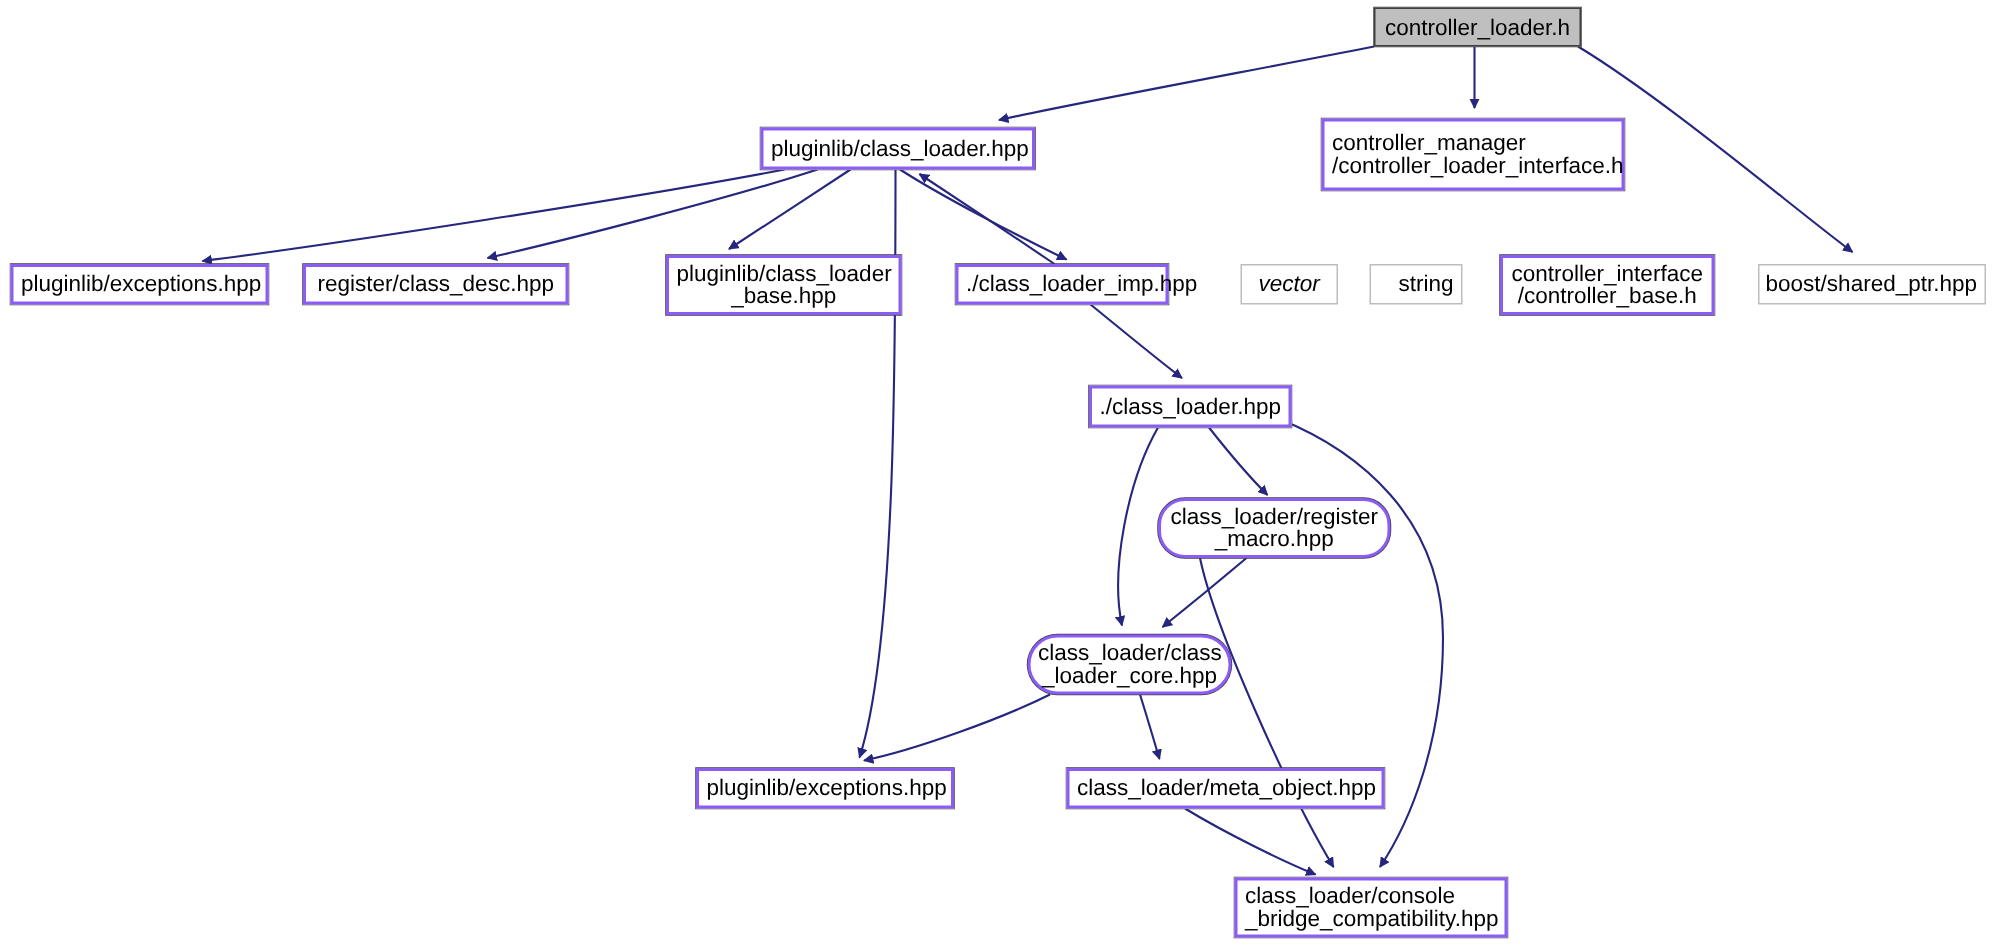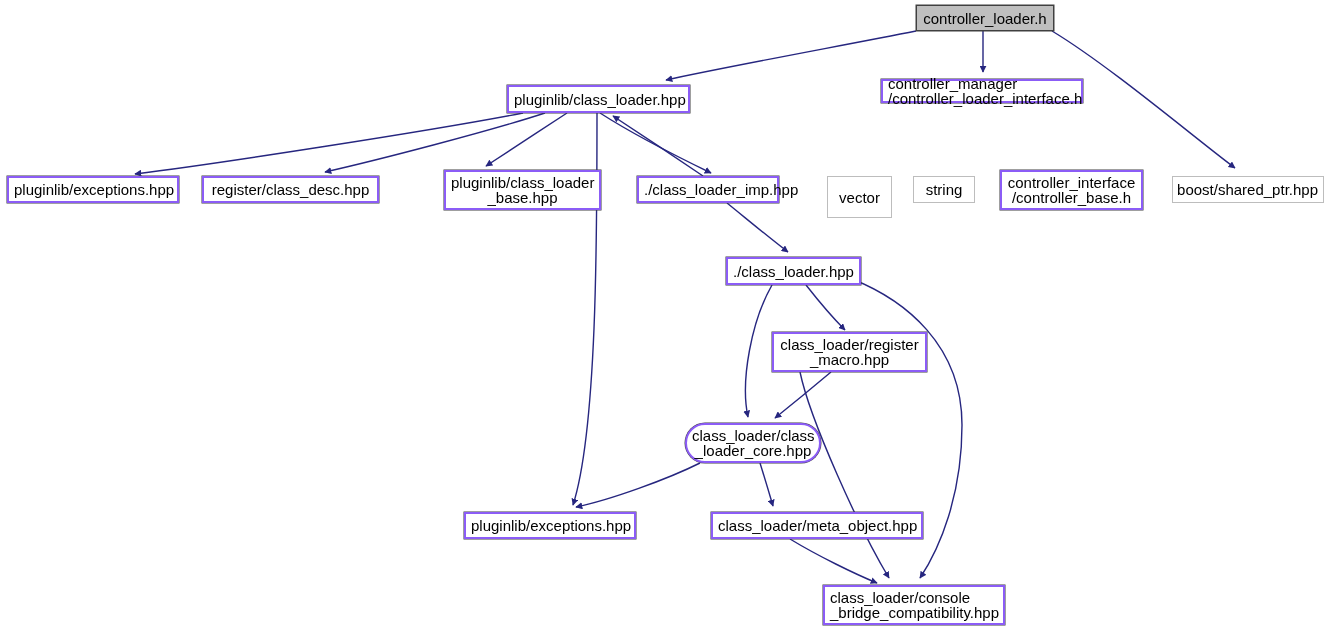--- a/index.html
+++ b/index.html
@@ -92,30 +92,30 @@
         <path d="M 800,372 C 810,420 860,530 889,578" marker-end="url(#arrow)"></path>
         <path d="M 700,463 C 668,479 610,500 576,507" marker-end="url(#arrow)"></path>
         <path d="M 760,463 C 765,479 770,496 773,506" marker-end="url(#arrow)"></path>
         <path d="M 790,539 C 818,556 855,574 877,583" marker-end="url(#arrow)"></path>
       </g>
   </svg>
 
   <div id="nodes">
       <div class="node root center" title="controller_loader.h" style="left: 916px; top: 5px; width: 138px; height: 26px;"><span class="ln">controller_loader.h</span></div>
       <div class="node internal center" title="pluginlib/class_loader.hpp" style="left: 507px; top: 85px; width: 183px; height: 28px;"><span class="ln">pluginlib/class_loader.hpp</span></div>
-      <div class="node internal left" title="controller_manager/controller_loader_interface.h" style="left: 881px; top: 79px; width: 202px; height: 24px;"><span class="ln">controller_manager</span><span class="ln">/controller_loader_interface.h</span></div>
+      <div class="node internal left" title="controller_manager/controller_loader_interface.h" style="left: 881px; top: 79px; width: 202px; height: 48px;"><span class="ln">controller_manager</span><span class="ln">/controller_loader_interface.h</span></div>
       <div class="node internal center" title="pluginlib/exceptions.hpp" style="left: 7px; top: 176px; width: 172px; height: 27px;"><span class="ln">pluginlib/exceptions.hpp</span></div>
       <div class="node internal center" title="pluginlib/class_desc.hpp" style="left: 202px; top: 176px; width: 177px; height: 27px;"><span class="ln">register/class_desc.hpp</span></div>
       <div class="node internal center" title="pluginlib/class_loader_base.hpp" style="left: 404px; top: 170px; width: 157px; height: 40px; margin-left: 40px;"><span class="ln">pluginlib/class_loader</span><span class="ln">_base.hpp</span></div>
       <div class="node internal center" title="./class_loader_imp.hpp" style="left: 637px; top: 176px; width: 142px; height: 27px;"><span class="ln">./class_loader_imp.hpp</span></div>
-      <div class="node external center" title="vector" style="left: 827px; top: 176px; width: 65px; height: 42px;"><span class="ln">vector</span></div>
-      <div class="node external center" title="string" style="left: 913px; top: 176px; width: 62px; height: 27px;"><span class="ln">string</span></div>
+      <div class="node external center" title="vector" style="left: 827px; top: 176px; width: 65px; height: 27px; font-style: italic;"><span class="ln">vector</span></div>
+      <div class="node external center" title="string" style="left: 913px; top: 176px; width: 62px; height: 27px; align-items: flex-end;"><span class="ln">string</span></div>
       <div class="node internal center" title="controller_interface/controller_base.h" style="left: 1000px; top: 170px; width: 143px; height: 40px;"><span class="ln">controller_interface</span><span class="ln">/controller_base.h</span></div>
       <div class="node external center" title="boost/shared_ptr.hpp" style="left: 1172px; top: 176px; width: 152px; height: 27px; align-items: flex-end;"><span class="ln">boost/shared_ptr.hpp</span></div>
       <div class="node internal center" title="./class_loader.hpp" style="left: 726px; top: 257px; width: 135px; height: 28px;"><span class="ln">./class_loader.hpp</span></div>
-      <div class="node internal center" title="class_loader/register_macro.hpp" style="left: 772px; top: 332px; width: 155px; height: 40px;"><span class="ln">class_loader/register</span><span class="ln">_macro.hpp</span></div>
+      <div class="node internal center" title="class_loader/register_macro.hpp" style="left: 772px; top: 332px; width: 155px; height: 40px; border-radius: 18px;"><span class="ln">class_loader/register</span><span class="ln">_macro.hpp</span></div>
       <div class="node internal center" title="class_loader/class_loader_core.hpp" style="left: 685px; top: 423px; width: 136px; height: 40px; border-radius: 20px;"><span class="ln">class_loader/class</span><span class="ln">_loader_core.hpp</span></div>
       <div class="node internal center" title="pluginlib/exceptions.hpp" style="left: 464px; top: 512px; width: 172px; height: 27px;"><span class="ln">pluginlib/exceptions.hpp</span></div>
       <div class="node internal center" title="class_loader/meta_object.hpp" style="left: 663px; top: 512px; width: 212px; height: 27px; margin-left: 48px;"><span class="ln">class_loader/meta_object.hpp</span></div>
       <div class="node internal left" title="class_loader/console_bridge_compatibility.hpp" style="left: 823px; top: 585px; width: 182px; height: 40px;"><span class="ln">class_loader/console</span><span class="ln">_bridge_compatibility.hpp</span></div>
     </div>
 
 </div>
 
 </body></html>

